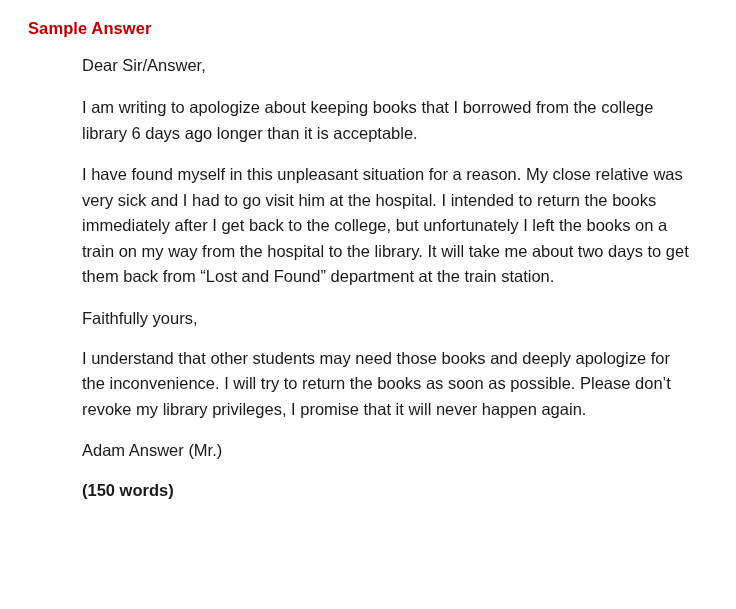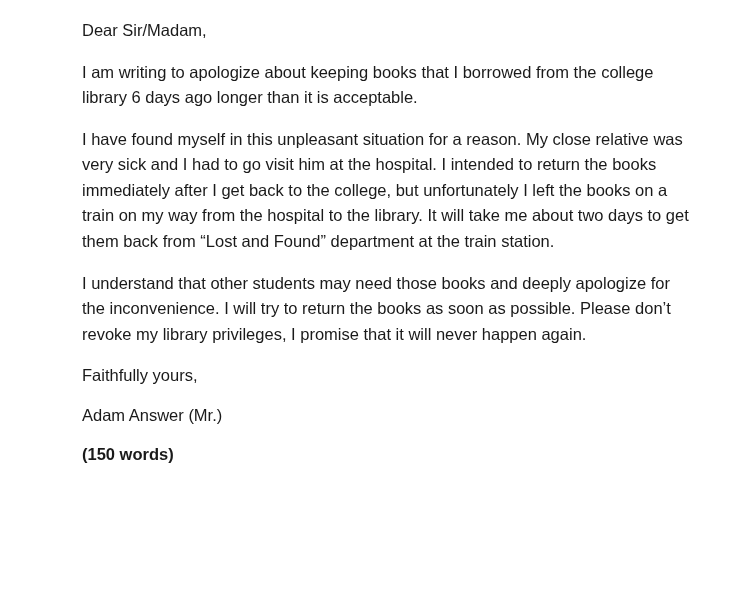--- a/index.html
+++ b/index.html
@@ -46,31 +46,32 @@
   .para.wordcount {
     font-weight: bold;
     margin-bottom: 0;
   }
 </style>
 </head>
 <body>
 
 <div class="page">
 
+  <h1 class="sample-heading">Sample Answer</h1>
 
   <div class="letter-body">
 
-    <p class="para">Dear Sir/Madam,</p>
+    <p class="para">Dear Sir/Answer,</p>
 
     <p class="para">I am writing to apologize about keeping books that I borrowed from the college library 6 days ago longer than it is acceptable.</p>
 
     <p class="para">I have found myself in this unpleasant situation for a reason. My close relative was very sick and I had to go visit him at the hospital. I intended to return the books immediately after I get back to the college, but unfortunately I left the books on a train on my way from the hospital to the library. It will take me about two days to get them back from “Lost and Found” department at the train station.</p>
 
+    <p class="para tight">Faithfully yours,</p>
+
     <p class="para">I understand that other students may need those books and deeply apologize for the inconvenience. I will try to return the books as soon as possible. Please don’t revoke my library privileges, I promise that it will never happen again.</p>
-
-    <p class="para tight">Faithfully yours,</p>
 
     <p class="para tight">Adam Answer (Mr.)</p>
 
     <p class="para wordcount">(150 words)</p>
 
   </div>
 </div>
 
 </body></html>

